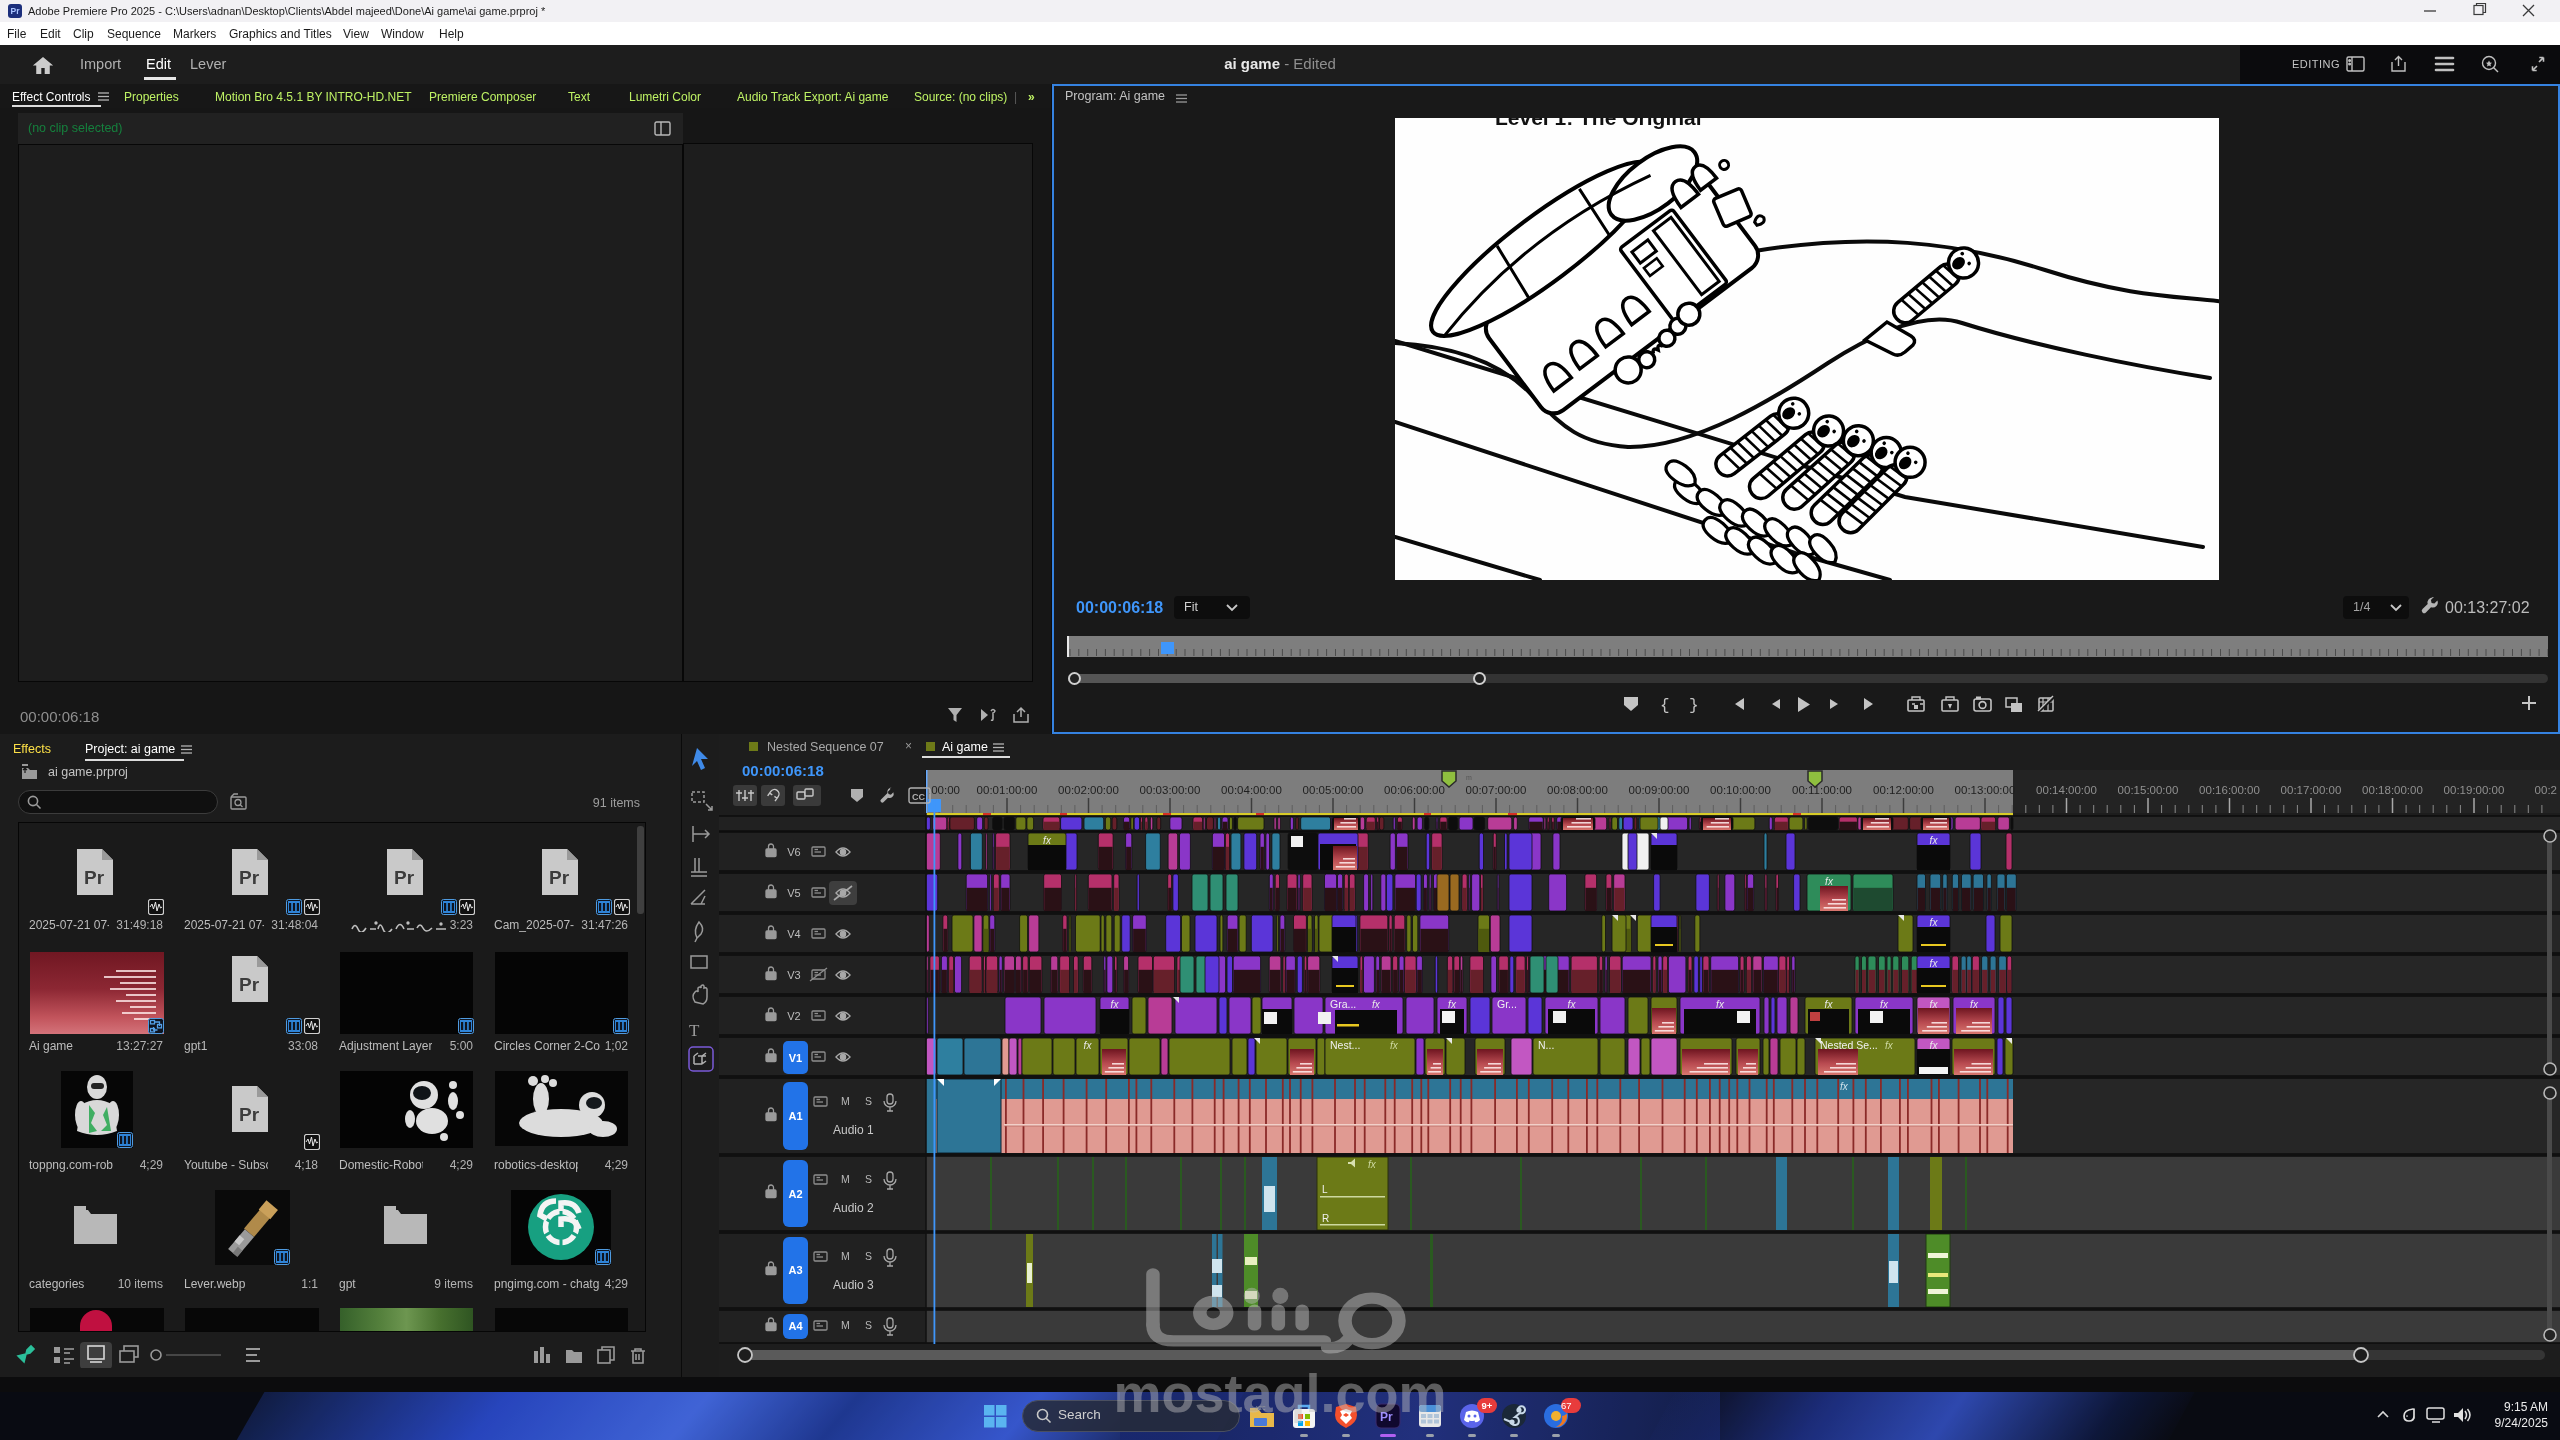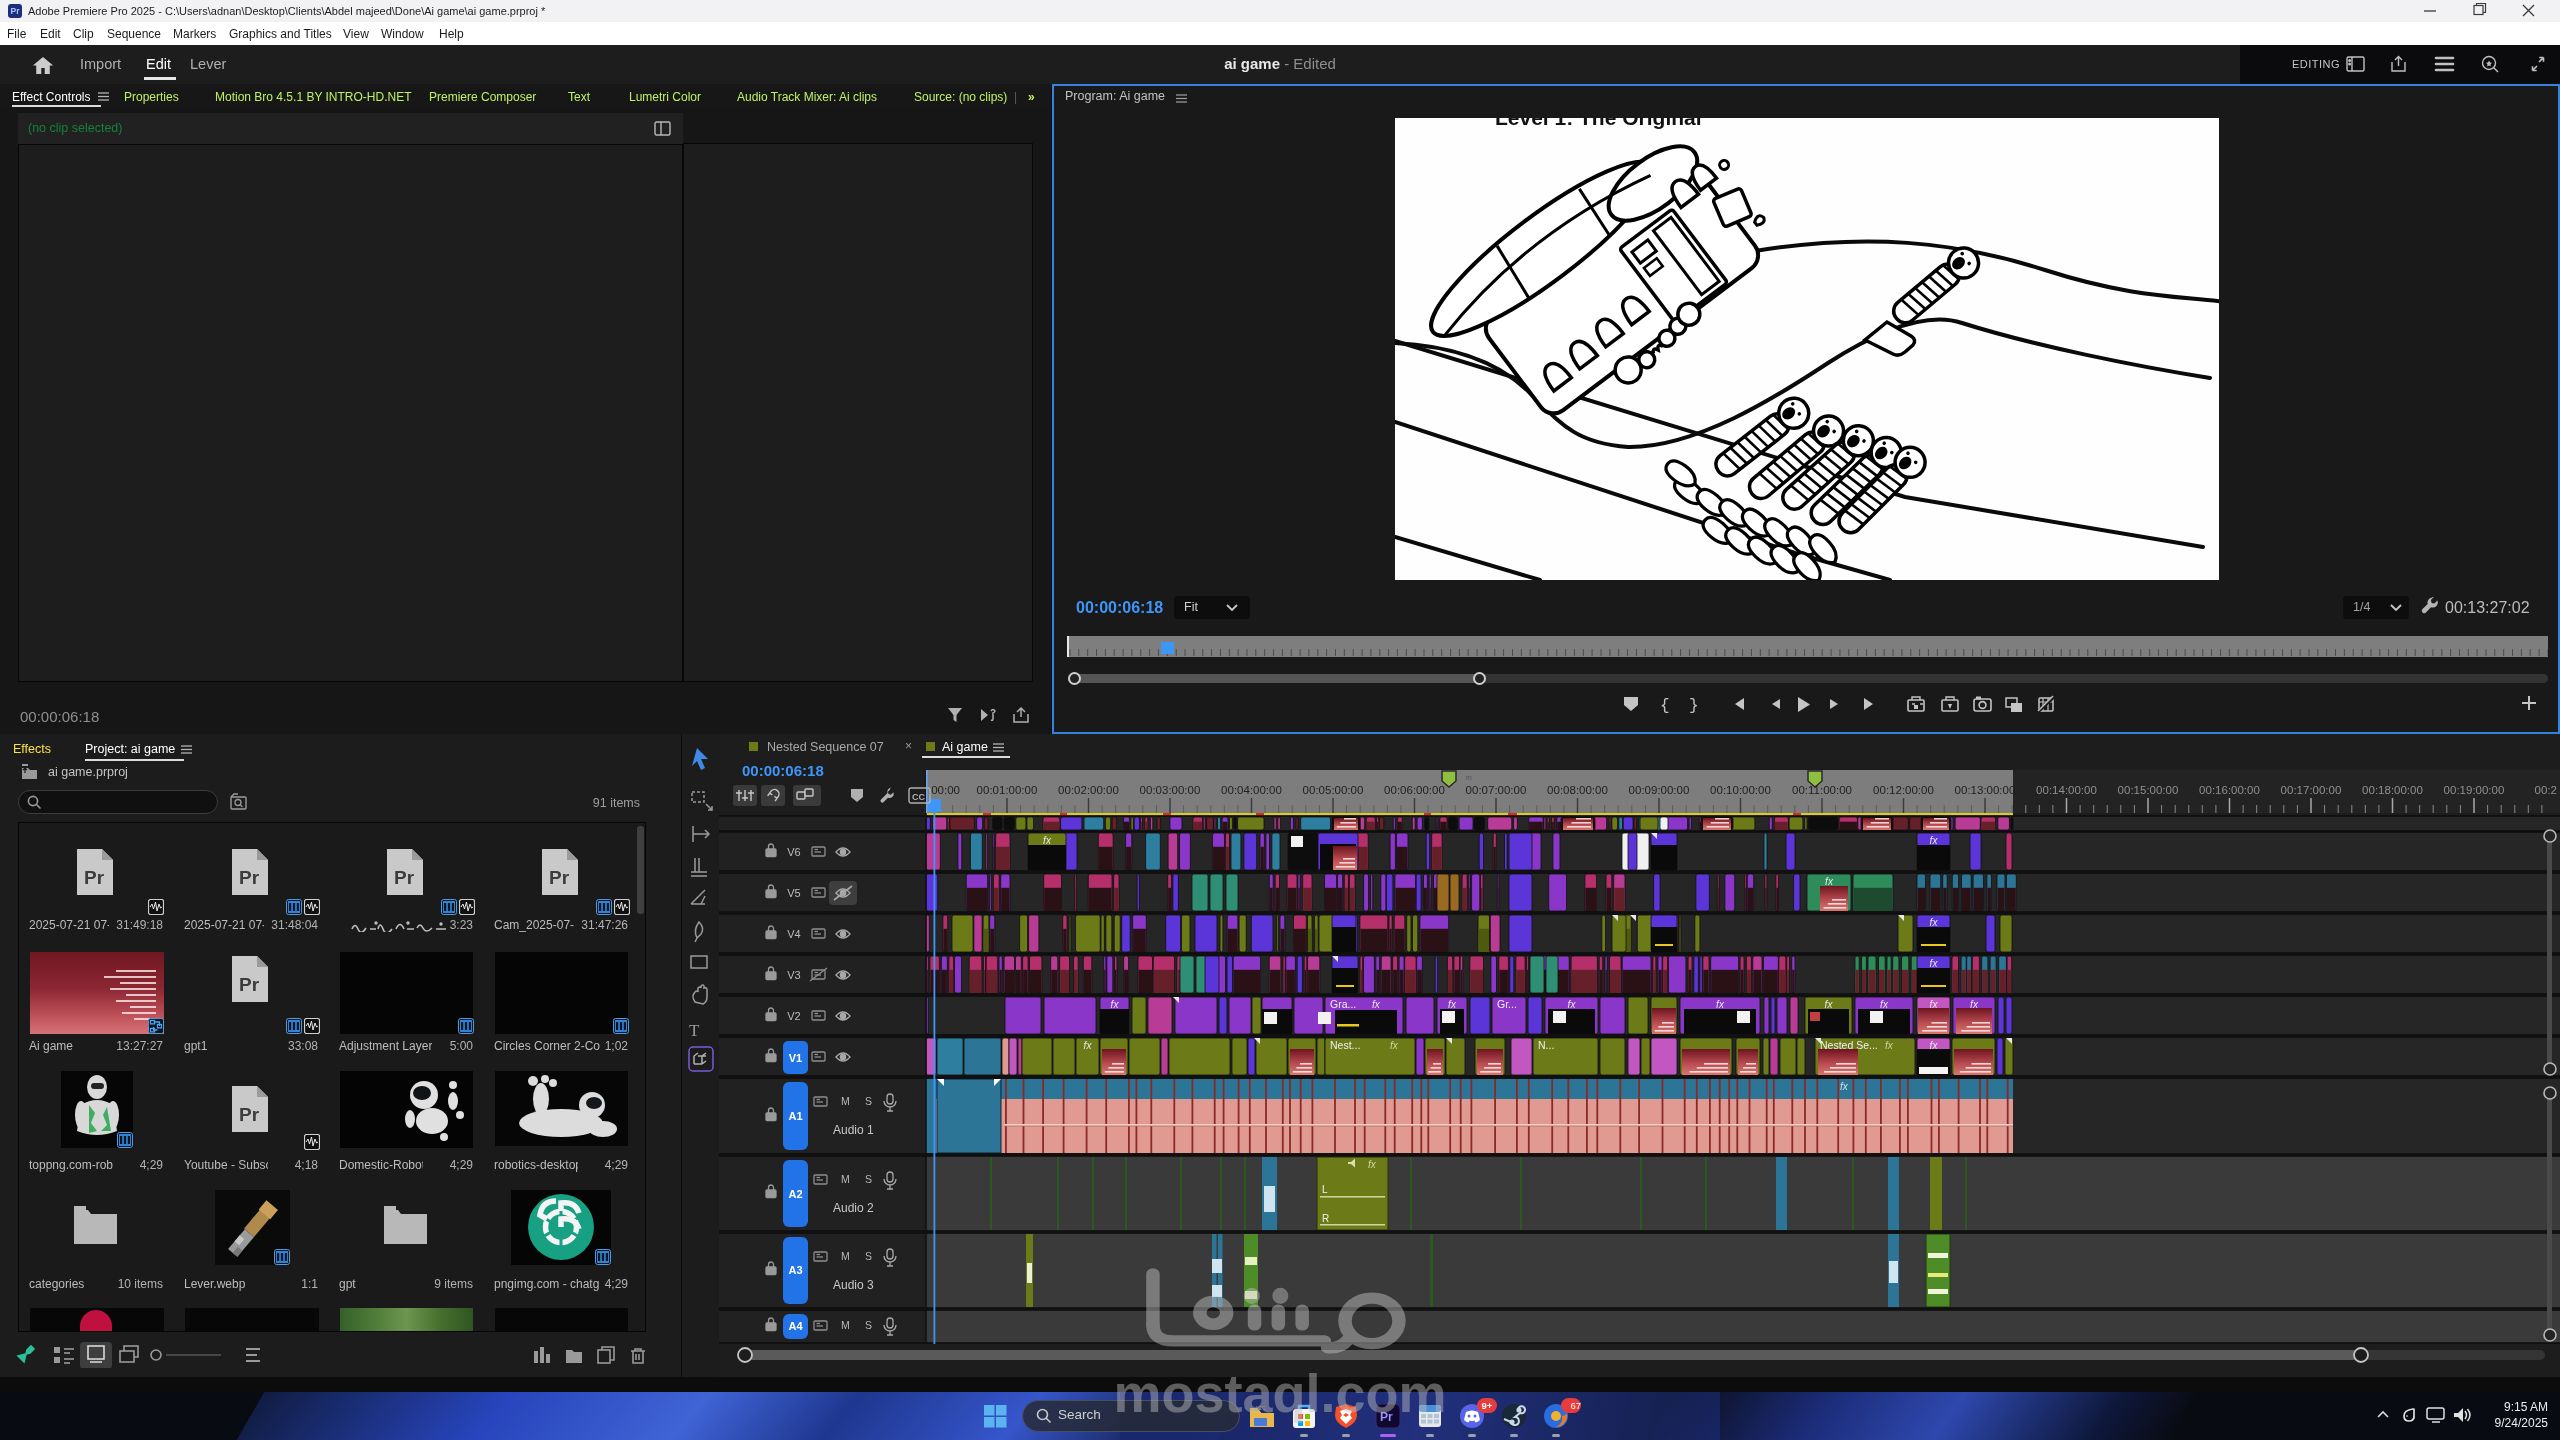--- a/index.html
+++ b/index.html
@@ -82,21 +82,21 @@
         <line x1="0" y1="2" x2="11" y2="2"></line>
         <line x1="0" y1="5.5" x2="11" y2="5.5"></line>
         <line x1="0" y1="9" x2="11" y2="9"></line>
       </g>
     </svg>
  <span class="ptab" style="left:124px">Properties</span>
  <span class="ptab" style="left:215px">Motion Bro 4.5.1 BY INTRO-HD.NET</span>
  <span class="ptab" style="left:429px">Premiere Composer</span>
  <span class="ptab" style="left:568px">Text</span>
  <span class="ptab" style="left:629px">Lumetri Color</span>
- <span class="ptab" style="left:737px">Audio Track Mixer: Ai clips</span>
+ <span class="ptab" style="left:737px">Audio Track Export: Ai game</span>
  <span class="ptab" style="left:914px">Source: (no clips)</span>
  <span class="ptab" style="left:1014px;color:#5a5a5a">|</span>
  <span class="ptab" style="left:1028px;font-weight:bold">»</span>
 </div>
 
 <div class="abs" id="ecpanel">
  <div class="abs" style="left:18px;top:5px;width:665px;height:569px;background:#1d1d1d;border:1px solid #070707"></div>
  <div class="abs" style="left:18px;top:5px;width:665px;height:32px;background:#212121;border-bottom:1px solid #070707"></div>
  <span class="abs" style="left:28px;top:13px;font-size:12.5px;color:#15803d">(no clip selected)</span>
  <svg class="abs" style="left:654px;top:13px" width="17" height="16">
@@ -3163,21 +3163,21 @@
         <circle cx="18" cy="7" r="2.6" fill="#c8d8e8"></circle>
         <circle cx="11" cy="19" r="2.6" fill="#c8d8e8"></circle>
       </svg></div>
     <div class="abs" style="left:1510px;top:42px;width:8px;height:3px;background:#9aa0aa;border-radius:2px"></div>
     <div class="abs" style="left:1543px;top:11px;width:26px;height:26px"><svg width="26" height="26">
         <circle cx="13" cy="13" r="12" fill="#2a6de0"></circle>
         <path d="M13 2 a11 11 0 0 1 0 22 q8 -4 6 -11 q5 -1 5 -4 q-4 -7 -11 -7 z" fill="#f07820"></path>
         <circle cx="13" cy="13" r="5" fill="#f0b030"></circle>
       </svg></div>
     <div class="abs" style="left:1552px;top:42px;width:8px;height:3px;background:#9aa0aa;border-radius:2px"></div>
-    <div class="abs" style="left:1561px;top:6px;width:20px;height:15px;background:#e83c3c;border-radius:8px;color:#fff;font-size:9.5px;font-weight:normal;text-align:right;line-height:15px">67</div>
+    <div class="abs" style="left:1561px;top:6px;width:20px;height:15px;background:#e83c3c;border-radius:8px;color:#fff;font-size:9.5px;font-weight:normal;text-align:left;line-height:15px">67</div>
     <svg class="abs" style="left:2376px;top:17px" width="14" height="12">
       <path d="M2 8 L7 3 L12 8" fill="none" stroke="#d8d8d8" stroke-width="1.6"></path>
     </svg>
     <svg class="abs" style="left:2400px;top:14px" width="18" height="18">
       <path d="M13 3 q-9 1 -9 7 q0 5 5 5 q5 0 5 -5 m0 -7 v9 m-7 -2 h0.01" fill="none" stroke="#e0e0e0" stroke-width="1.7" stroke-linecap="round"></path>
     </svg>
     <svg class="abs" style="left:2426px;top:15px" width="20" height="16">
       <rect x="1" y="1" width="17" height="11" rx="2" fill="none" stroke="#e0e0e0" stroke-width="1.5"></rect>
       <path d="M6 15 h8" stroke="#e0e0e0" stroke-width="1.5"></path>
     </svg>

